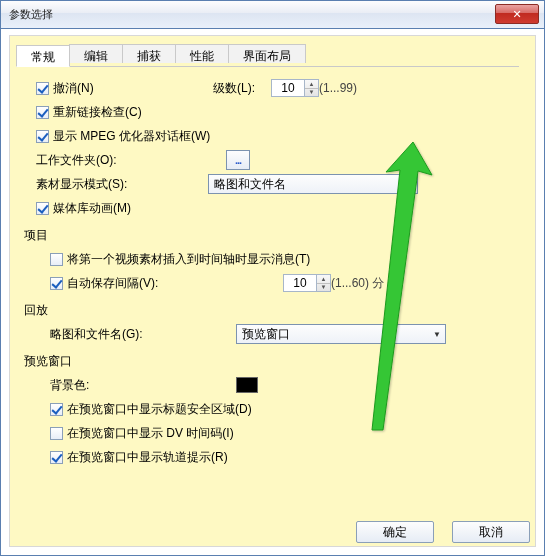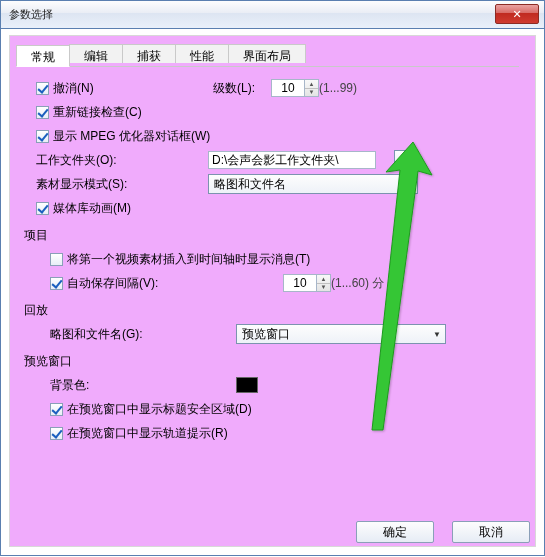--- a/index.html
+++ b/index.html
@@ -53,21 +53,21 @@
     border: 1px solid #5a7fb0;
     height: 528px;
     background: #fff;
     box-sizing: border-box;
     position: relative;
   }
   .inner {
     position: absolute;
     inset: 6px 8px 8px 8px;
     border: 1px solid #d8d8d8;
-    background: #f0abfc;
+    background: #fef9c3;
     box-sizing: border-box;
     padding: 8px 16px 6px 6px;
   }
   .tabs {
     display: flex;
     border-bottom: 1px solid #c9c9c9;
     height: 22px;
     position: relative;
   }
   .tab {
@@ -289,21 +289,20 @@
           <span class="label">重新链接检查(C)</span>
         </div>
 
         <div class="row indent1">
           <span class="cb checked"></span>
           <span class="label">显示 MPEG 优化器对话框(W)</span>
         </div>
 
         <div class="row indent1">
           <span class="field-label">工作文件夹(O):</span>
-          <input class="text-input" style="width: 168px;" value="D:\会声会影工作文件夹\">
           <span style="width:18px"></span>
           <span class="browse-btn">
             <span>...</span>
           </span>
         </div>
 
         <div class="row indent1">
           <span class="field-label">素材显示模式(S):</span>
           <span class="combo" style="width:210px">
             <input class="combo-input" value="略图和文件名" style="">
@@ -351,20 +350,24 @@
         <div class="row indent2">
           <span class="label" style="width:186px">背景色:</span>
           <span class="swatch"></span>
         </div>
 
         <div class="row indent2">
           <span class="cb checked"></span>
           <span class="label">在预览窗口中显示标题安全区域(D)</span>
         </div>
 
+        <div class="row indent2">
+          <span class="cb"></span>
+          <span class="label">在预览窗口中显示 DV 时间码(I)</span>
+        </div>
 
         <div class="row indent2">
           <span class="cb checked"></span>
           <span class="label">在预览窗口中显示轨道提示(R)</span>
         </div>
 
       </div>
 
     </div>
 

